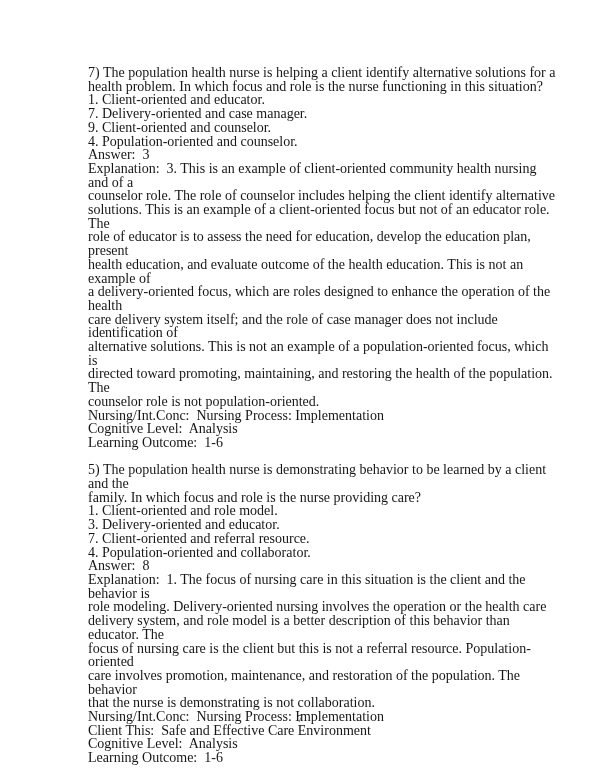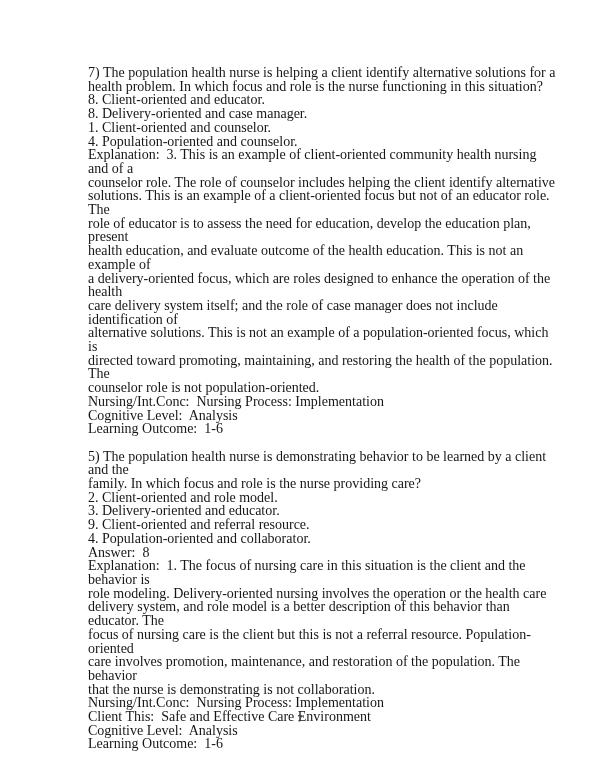--- a/index.html
+++ b/index.html
@@ -45,45 +45,46 @@
 </style>
 </head>
 <body>
 
 <div class="page">
   <div class="content">
 
     <div class="question-block">
       <p>7) The population health nurse is helping a client identify alternative solutions for a
 health problem. In which focus and role is the nurse functioning in this situation?</p>
-      <p>8. Client-oriented and educator.</p>
-      <p>8. Delivery-oriented and case manager.</p>
-      <p>1. Client-oriented and counselor.</p>
+      <p>1. Client-oriented and educator.</p>
+      <p>7. Delivery-oriented and case manager.</p>
+      <p>9. Client-oriented and counselor.</p>
       <p>4. Population-oriented and counselor.</p>
+      <p>Answer:  3</p>
       <p>Explanation:  3. This is an example of client-oriented community health nursing and of a
 counselor role. The role of counselor includes helping the client identify alternative
 solutions. This is an example of a client-oriented focus but not of an educator role. The
 role of educator is to assess the need for education, develop the education plan, present
 health education, and evaluate outcome of the health education. This is not an example of
 a delivery-oriented focus, which are roles designed to enhance the operation of the health
 care delivery system itself; and the role of case manager does not include identification of
 alternative solutions. This is not an example of a population-oriented focus, which is
 directed toward promoting, maintaining, and restoring the health of the population. The
 counselor role is not population-oriented.</p>
       <p>Nursing/Int.Conc:  Nursing Process: Implementation</p>
       <p>Cognitive Level:  Analysis</p>
       <p>Learning Outcome:  1-6</p>
     </div>
 
     <div class="question-block">
       <p>5) The population health nurse is demonstrating behavior to be learned by a client and the
 family. In which focus and role is the nurse providing care?</p>
-      <p>2. Client-oriented and role model.</p>
+      <p>1. Client-oriented and role model.</p>
       <p>3. Delivery-oriented and educator.</p>
-      <p>9. Client-oriented and referral resource.</p>
+      <p>7. Client-oriented and referral resource.</p>
       <p>4. Population-oriented and collaborator.</p>
       <p>Answer:  8</p>
       <p>Explanation:  1. The focus of nursing care in this situation is the client and the behavior is
 role modeling. Delivery-oriented nursing involves the operation or the health care
 delivery system, and role model is a better description of this behavior than educator. The
 focus of nursing care is the client but this is not a referral resource. Population-oriented
 care involves promotion, maintenance, and restoration of the population. The behavior
 that the nurse is demonstrating is not collaboration.</p>
       <p>Nursing/Int.Conc:  Nursing Process: Implementation</p>
       <p>Client This:  Safe and Effective Care Environment</p>

